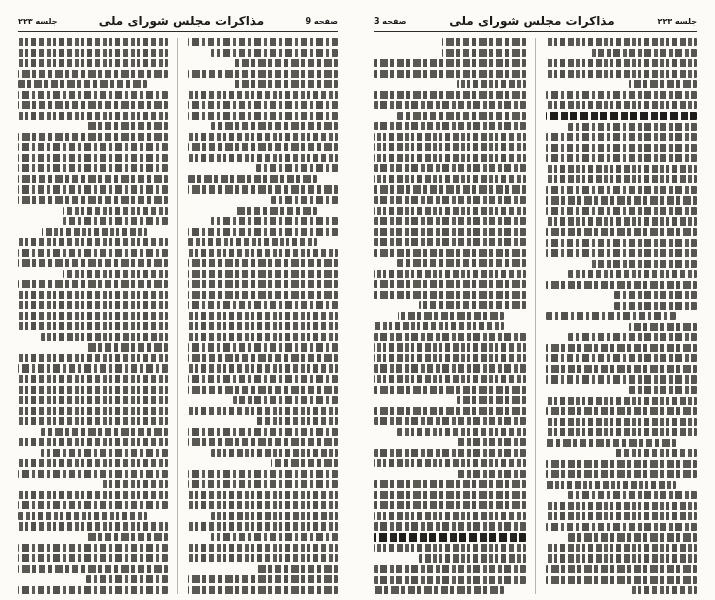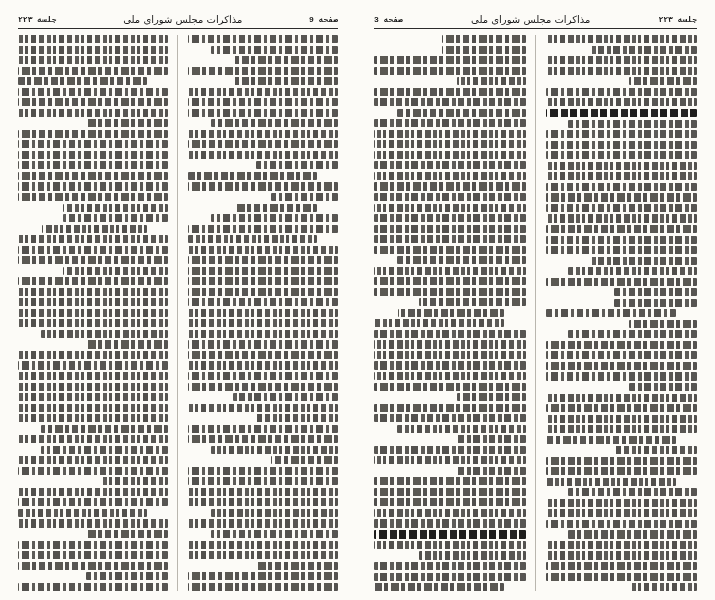--- a/index.html
+++ b/index.html
@@ -54,26 +54,25 @@
     font-weight: bold;
     color: #1a1a1a;
     border-bottom: 1.1px solid #2b2b2b;
     padding-bottom: 3px;
     margin-bottom: 6px;
     letter-spacing: 0;
   }
   .header .h-side {
     white-space: nowrap;
     font-size: 8px;
-    font-family: Liberation Mono, monospace;
   }
   .header .h-title {
     white-space: nowrap;
-    font-size: 10px;
-    font-weight: normal;
+    font-size: 12px;
+    font-weight: bold;
   }
   .columns {
     display: flex;
     flex-direction: row;
     gap: 10px;
     height: 556px;
   }
   .col {
     flex: 1 1 0;
     position: relative;

